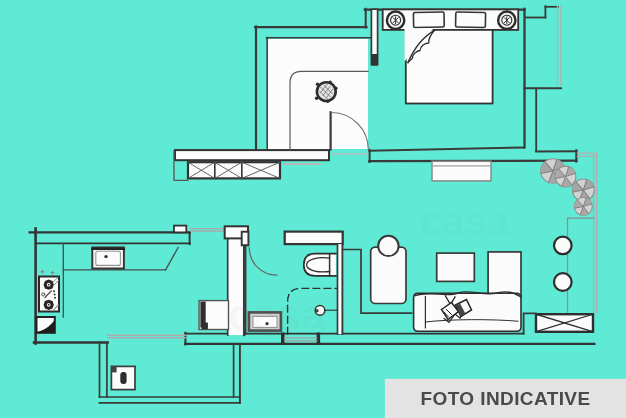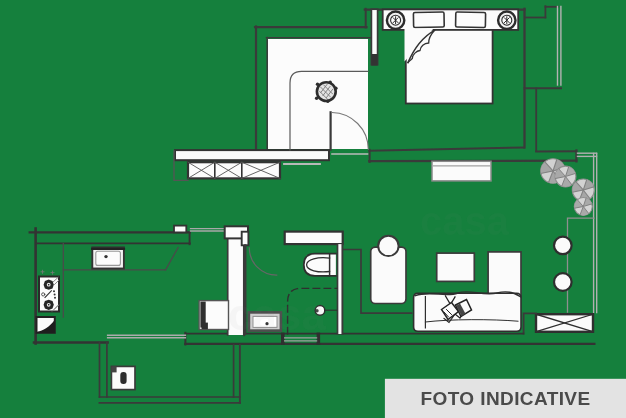--- a/index.html
+++ b/index.html
@@ -1,16 +1,16 @@
 <!DOCTYPE html>
 <html><head>
 <meta charset="utf-8">
 <style>
   html,body{margin:0;padding:0;background:#fbfbfb;}
-  .page{position:relative;width:626px;height:418px;background:#15803d;overflow:hidden;
+  .page{position:relative;width:626px;height:418px;background:#5eead4;overflow:hidden;
         font-family:"Liberation Sans",sans-serif;}
   svg{position:absolute;left:0;top:0;}
 </style>
 </head>
 <body>
 <div class="page">
 <svg width="626" height="418" viewBox="0 0 626 418" fill="none" stroke-linecap="square">
 
 <rect x="268" y="39" width="100" height="110" fill="#fcfcfc" stroke="none"></rect>
 

